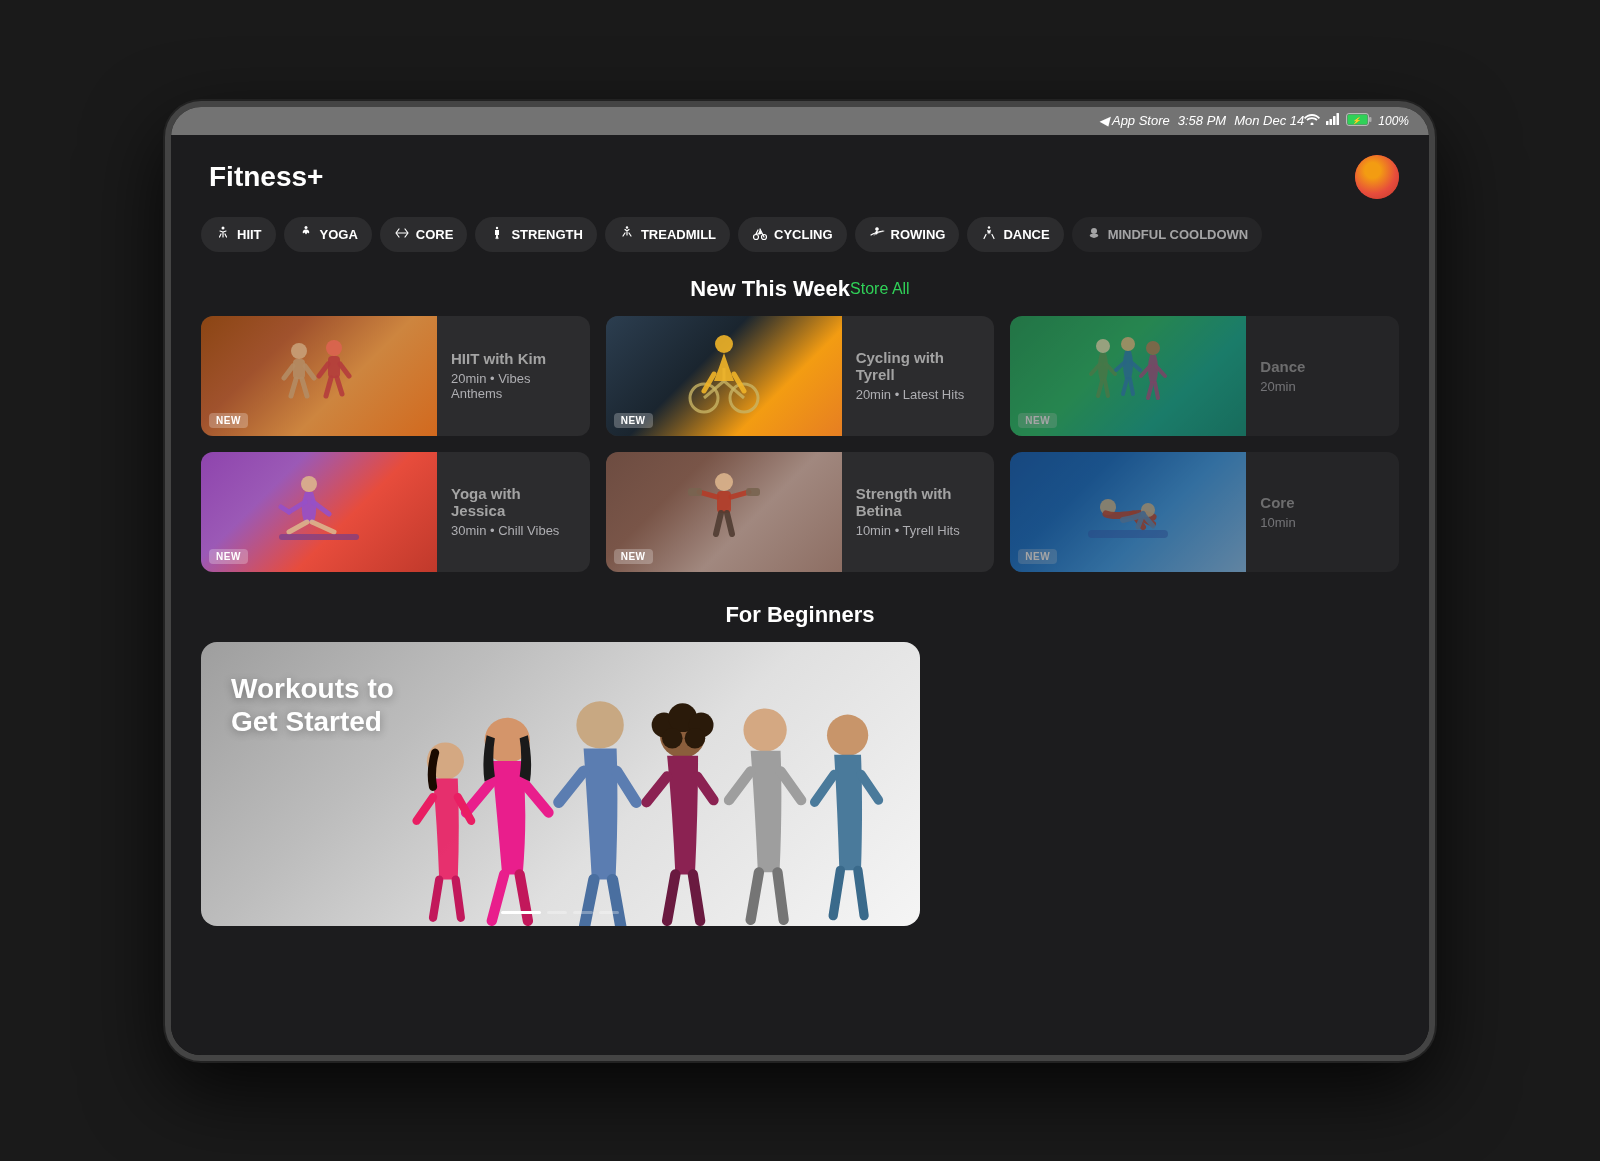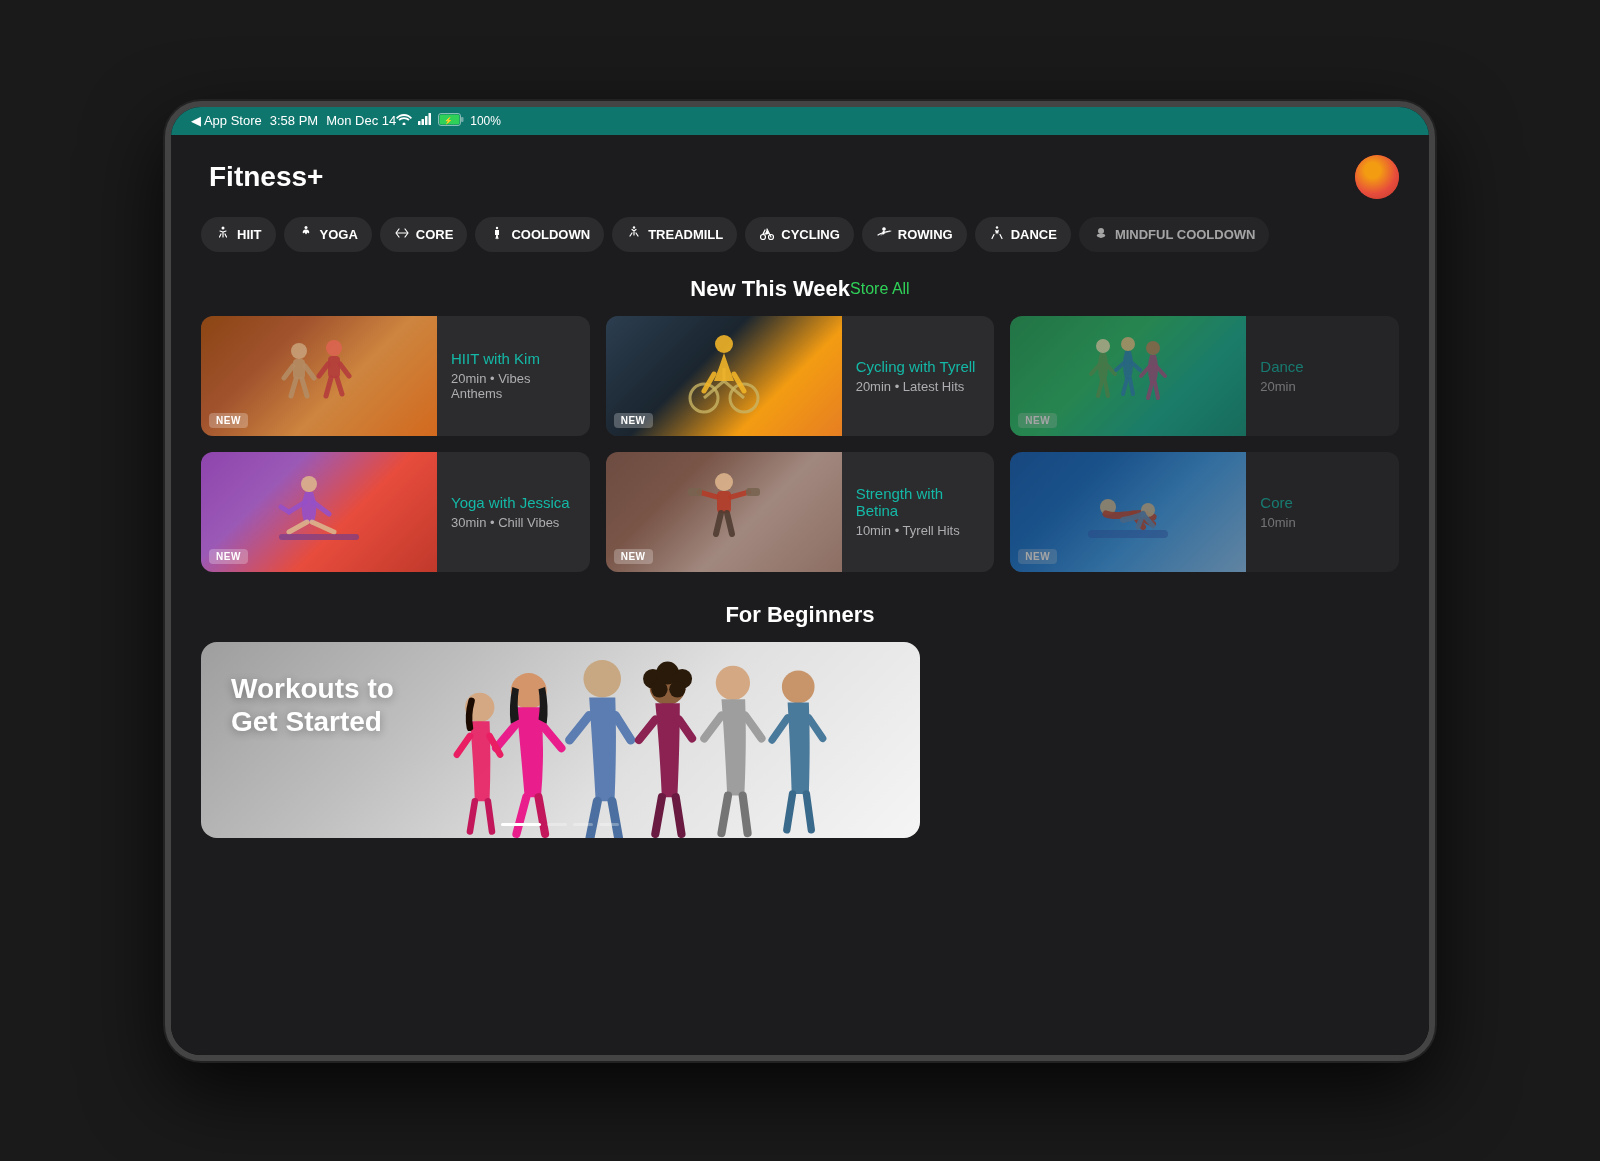--- a/index.html
+++ b/index.html
@@ -17,29 +17,30 @@
       background: #111;
       border-radius: 36px;
       border: 6px solid #444;
       box-shadow: 0 0 0 2px #222, 0 30px 80px rgba(0,0,0,0.8);
       overflow: hidden;
       position: relative;
       display: flex;
       flex-direction: column;
     }
     .status-bar {
-      background: #0f766e;
+      background: #737373;
       color: #fff;
       display: flex;
-      justify-content: flex-start;
+      justify-content: flex-end;
       align-items: center;
       padding: 4px 20px;
       font-size: 13px;
       height: 28px;
       flex-shrink: 0;
+      font-style: italic;
     }
     .status-left {
       display: flex;
       align-items: center;
       gap: 8px;
     }
     .status-right {
       display: flex;
       align-items: center;
       gap: 6px;
@@ -176,33 +177,33 @@
       font-weight: 700;
       padding: 2px 7px;
       border-radius: 4px;
       letter-spacing: 0.5px;
     }
     .workout-info {
       padding: 12px 14px;
       flex: 1;
     }
     .workout-title {
-      color: #14b8a6;
+      color: #a3a3a3;
       font-size: 15px;
-      font-weight: 400;
+      font-weight: 700;
       margin-bottom: 4px;
     }
     .workout-meta {
       color: #aeaeb2;
       font-size: 13px;
     }
     .beginners-card {
       background: linear-gradient(135deg, #9e9e9e 0%, #bdbdbd 30%, #e0e0e0 60%, #f5f5f5 100%);
       border-radius: 16px;
-      height: 196px;
+      height: 284px;
       position: relative;
       overflow: hidden;
       cursor: pointer;
       width: 60%;
     }
     .beginners-text {
       position: absolute;
       top: 30px;
       left: 30px;
       color: #fff;
@@ -307,21 +308,21 @@
       </button>
       <button class="category-btn">
         <span class="category-icon">
           <svg width="16" height="16" viewBox="0 0 16 16" fill="white">
             <circle cx="8" cy="3" r="1.2"></circle>
             <path d="M6 5h4v5H6z" rx="1"></path>
             <line x1="8" y1="10" x2="7" y2="14" stroke="white" stroke-width="1.2"></line>
             <line x1="8" y1="10" x2="9" y2="14" stroke="white" stroke-width="1.2"></line>
           </svg>
         </span>
-        <span>COOLDOWN</span>
+        <span>STRENGTH</span>
       </button>
       <button class="category-btn">
         <span class="category-icon">
           <svg width="16" height="16" viewBox="0 0 16 16" fill="white">
             <circle cx="8" cy="2.5" r="1.2"></circle>
             <path d="M6 4.5l2 1.5 2-1.5M8 6v4M6 8l-2 3M10 8l2 3" stroke="white" stroke-width="1.2" fill="none" stroke-linecap="round"></path>
           </svg>
         </span>
         <span>TREADMILL</span>
       </button>

